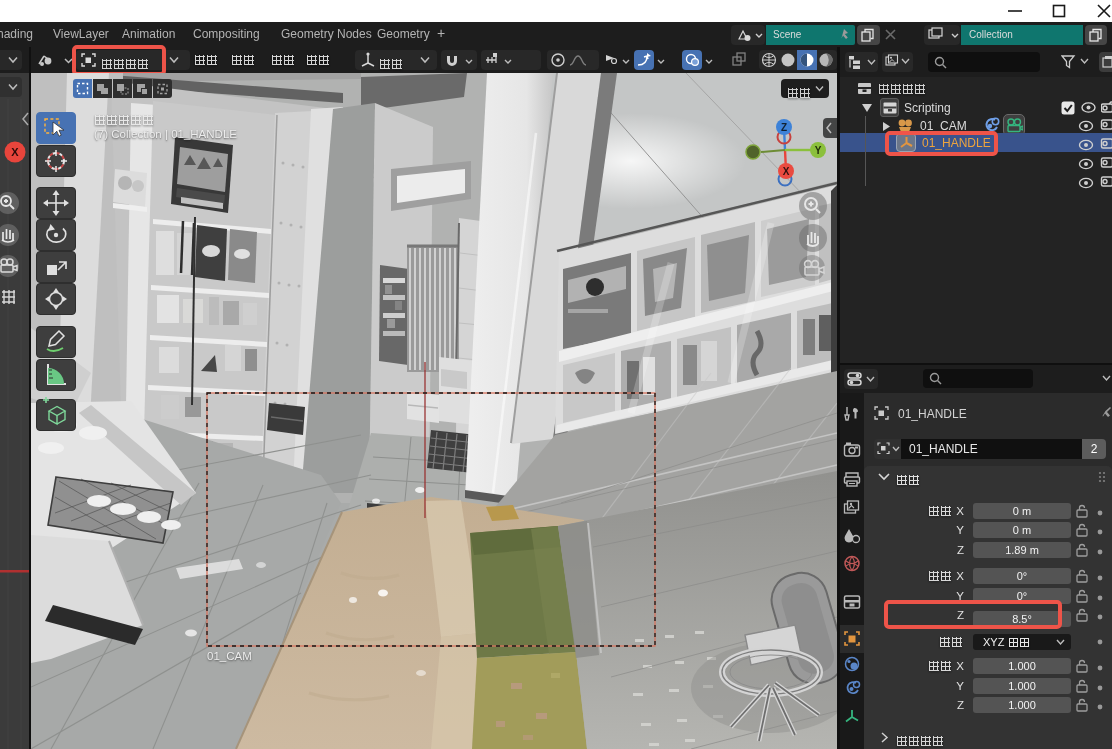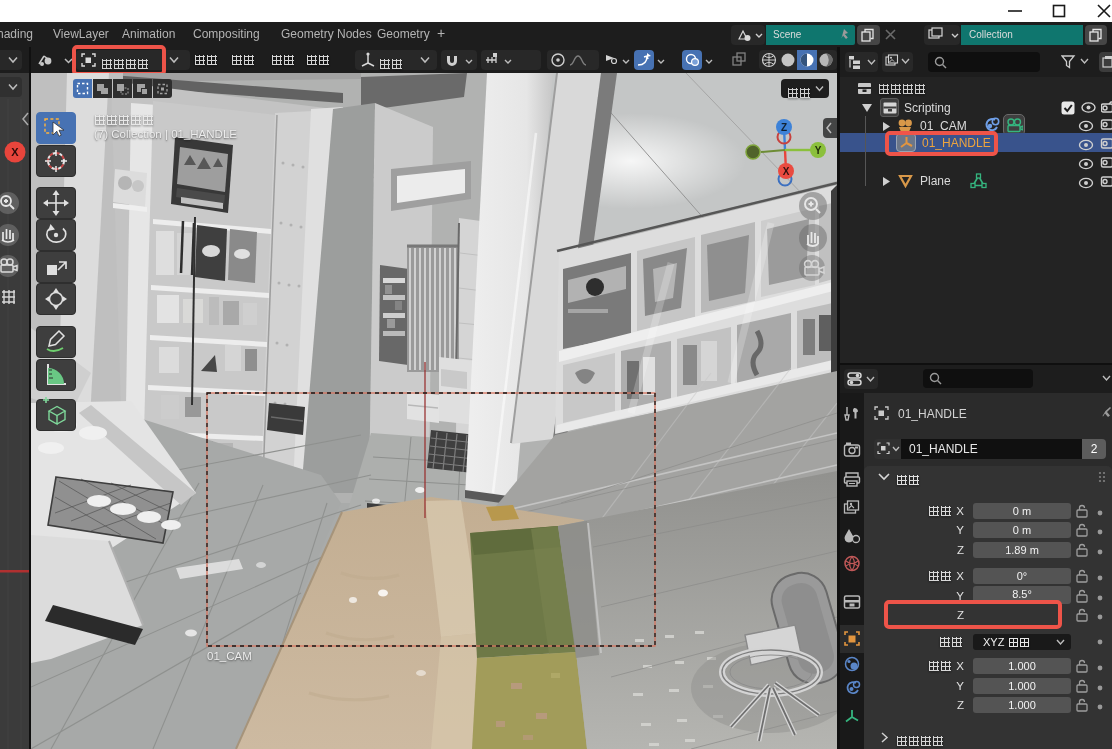--- a/index.html
+++ b/index.html
@@ -827,35 +827,20 @@
     <div class="orow" style="top:86px">
       <div class="abs" style="left:56px;top:0px;width:20px;height:19px;background:#6b7689;border:1px solid #9aa4b5;border-radius:4px"></div>
       <svg class="abs" style="left:59px;top:2px" width="15" height="15">
           <g stroke="#e2953f" stroke-width="2" fill="none">
             <path d="M7.5 2 v6 M7.5 8 l-5.5 4 M7.5 8 l5.5 3"></path>
           </g>
         </svg>
       <span class="abs" style="left:82px;top:3px;font-size:12px;color:#eda43e">01_HANDLE</span>
       <div class="redbox" style="left:45px;top:-2px;width:113px;height:25px"></div>
     </div>
-    <div class="orow" style="top:124px">
-      <svg class="abs" style="left:42px;top:5px" width="9" height="10">
-          <path d="M1 1 l7 4.5 -7 4.5 z" fill="#cfcfcf"></path>
-        </svg>
-      <svg class="abs" style="left:58px;top:3px" width="15" height="14">
-          <path d="M2 2 h11 l-5.5 10 z" fill="none" stroke="#d89849" stroke-width="2.2"></path>
-        </svg>
-      <span class="abs" style="left:80px;top:3px;font-size:12px;color:#dadada">Plane</span>
-      <svg class="abs" style="left:130px;top:2px" width="17" height="16">
-          <path d="M8.5 3 L3 12.5 h11 z" fill="none" stroke="#35b57f" stroke-width="1.6"></path>
-          <rect x="6.5" y="1" width="4" height="4" fill="#232323" stroke="#35b57f" stroke-width="1.3"></rect>
-          <rect x="1" y="10.5" width="4" height="4" fill="#232323" stroke="#35b57f" stroke-width="1.3"></rect>
-          <rect x="12" y="10.5" width="4" height="4" fill="#232323" stroke="#35b57f" stroke-width="1.3"></rect>
-        </svg>
-    </div>
     <svg class="abs" style="left:0;top:69px" width="272" height="80">
       <line x1="25.5" y1="0" x2="25.5" y2="70" stroke="#565656"></line>
     </svg>
 
     <svg class="abs" style="left:238px;top:51px" width="34" height="96">
       <g fill="none" stroke="#cfcfcf" stroke-width="1.4">
         <ellipse cx="8" cy="28" rx="6.5" ry="4.6"></ellipse>
           <ellipse cx="8" cy="47" rx="6.5" ry="4.6"></ellipse>
         <ellipse cx="8" cy="66" rx="6.5" ry="4.6"></ellipse>
           <ellipse cx="8" cy="85" rx="6.5" ry="4.6"></ellipse>
@@ -1015,21 +1000,21 @@
     <div class="pfield" style="left:133px;top:456px">0 m</div>
     <span class="plabel" style="left:34px;top:475px">Y</span>
     <div class="pfield" style="left:133px;top:475px">0 m</div>
     <span class="plabel" style="left:34px;top:495px">Z</span>
     <div class="pfield" style="left:133px;top:495px">1.89 m</div>
     <span class="plabel" style="left:34px;top:521px"><i class="zc"></i><i class="zc"></i> X</span>
     <div class="pfield" style="left:133px;top:521px">0°</div>
     <span class="plabel" style="left:34px;top:541px">Y</span>
     <div class="pfield" style="left:133px;top:541px">0°</div>
     <span class="plabel" style="left:34px;top:560px">Z</span>
-    <div class="pfield" style="left:133px;top:539px">8.5°</div>
+    <div class="pfield" style="left:133px;top:564px">8.5°</div>
     <div class="redbox" style="left:44px;top:553px;width:178px;height:29px"></div>
     <span class="plabel" style="left:34px;top:587px"><i class="zc"></i><i class="zc"></i></span>
     <div class="pfield" style="left:133px;top:587px;background:#191919;text-align:left;padding-left:10px">XYZ <i class="zc sm" style="margin-left:2px"></i><i class="zc sm"></i></div>
     <svg class="abs" style="left:216px;top:592px" width="10" height="8">
         <path d="M1 1 l3.5 4 3.5 -4" stroke="#bdbdbd" stroke-width="1.4" fill="none"></path>
       </svg>
     <span class="plabel" style="left:34px;top:611px"><i class="zc"></i><i class="zc"></i> X</span>
     <div class="pfield" style="left:133px;top:611px">1.000</div>
     <span class="plabel" style="left:34px;top:631px">Y</span>
     <div class="pfield" style="left:133px;top:631px">1.000</div>

